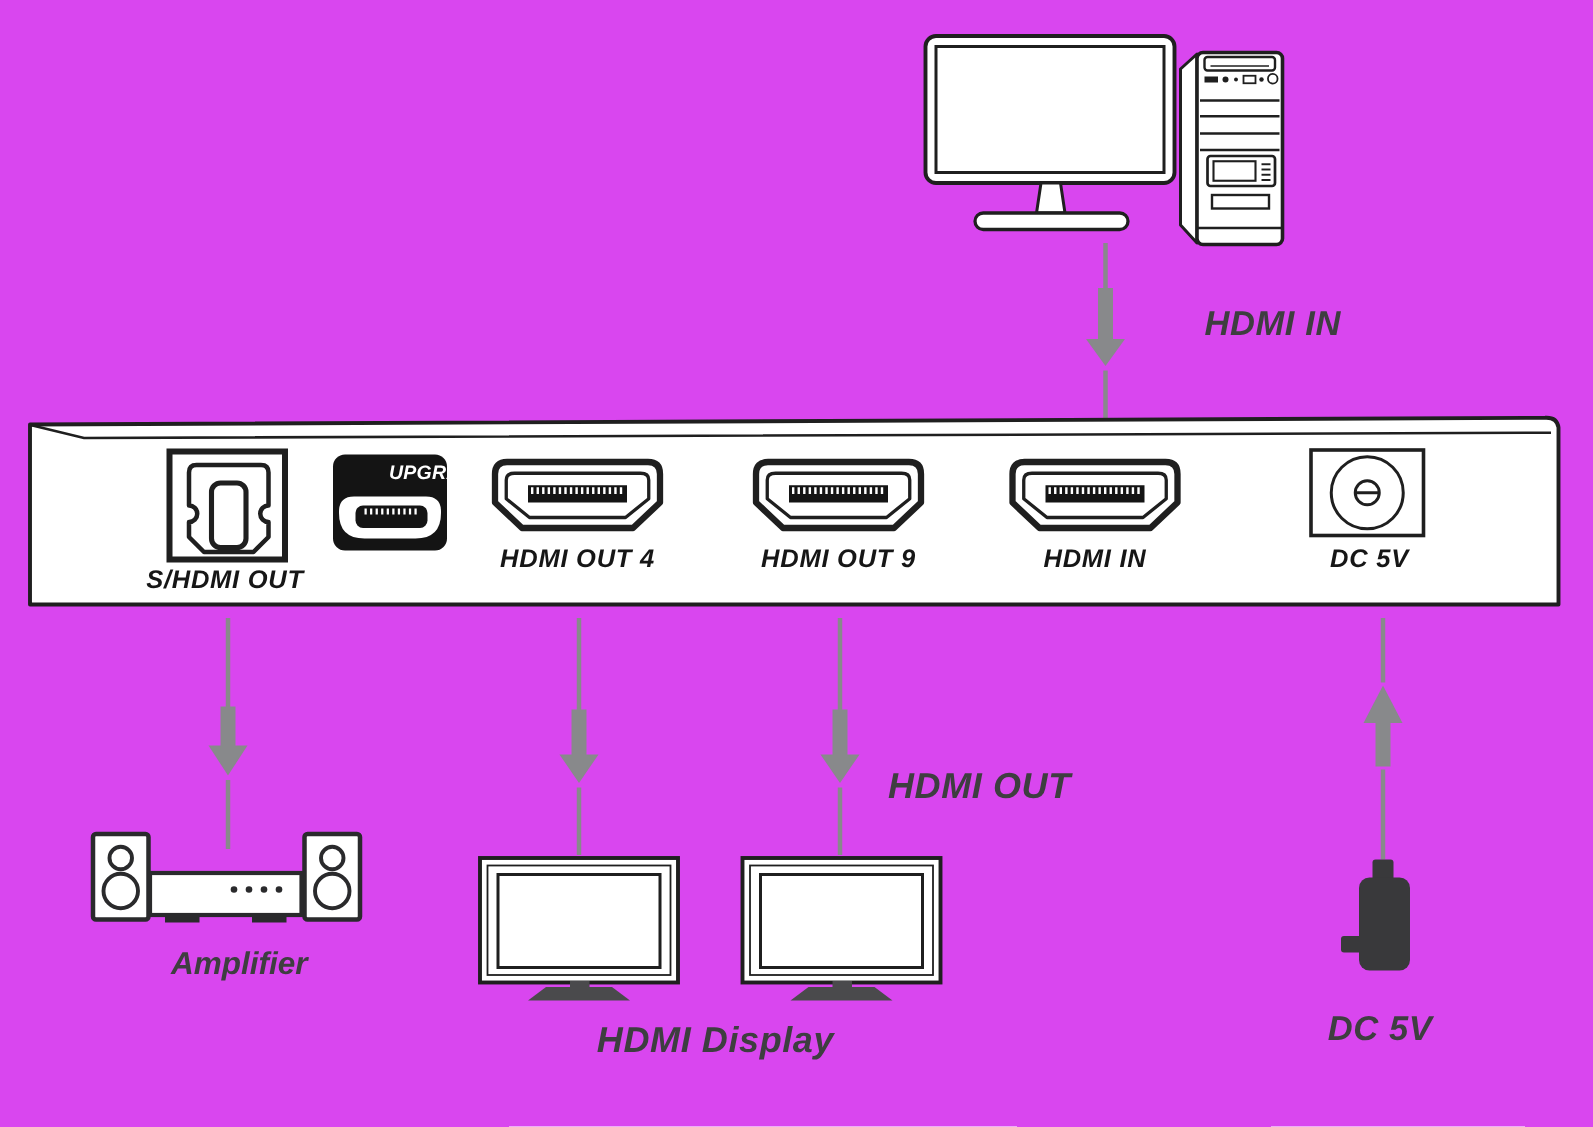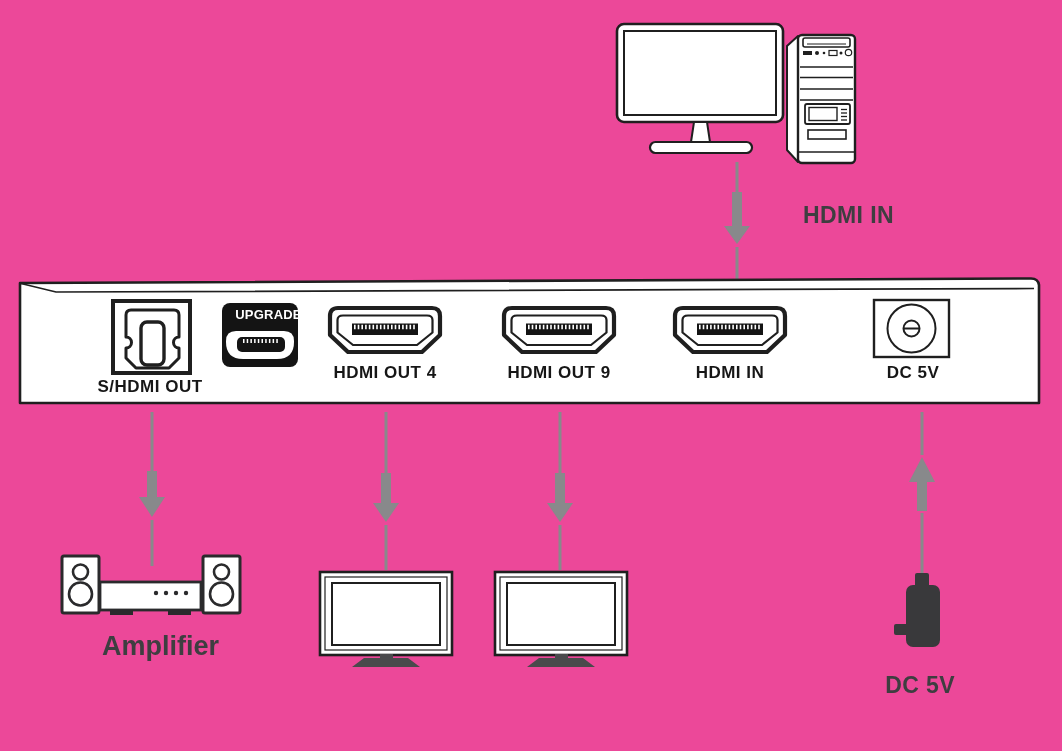--- a/index.html
+++ b/index.html
@@ -1,18 +1,19 @@
 <!DOCTYPE html>
 <html><head>
 <meta charset="utf-8">
 <style>
   html,body{margin:0;padding:0;background:#ffffff;}
   #stage{
-    position:relative;width:1062px;height:751px;background:#ec4899;overflow:hidden;
+    position:relative;width:1062px;height:751px;background:#d946ef;overflow:hidden;
     font-family:"Liberation Sans", sans-serif;
+    font-style:italic;
   }
   #art{position:absolute;left:0;top:0;}
   .lbl{position:absolute;font-weight:700;color:#3e3e40;white-space:nowrap;}
   .lbl-big{font-size:23px;letter-spacing:0.4px;}
   .lbl-big2{font-size:24px;letter-spacing:0.4px;}
   .port-lbl{
     position:absolute;font-weight:700;color:#161616;font-size:17px;
     letter-spacing:0.5px;text-align:center;white-space:nowrap;
   }
   .upg-lbl{
@@ -165,29 +166,31 @@
       <rect x="915" y="573" width="14" height="15" rx="2" fill="#39393b"></rect>
       <rect x="894" y="624" width="16" height="11" rx="2" fill="#39393b"></rect>
       <rect x="906" y="585" width="34" height="62" rx="7" fill="#39393b"></rect>
     </g>
   </svg>
 
   <div class="lbl lbl-big" style="left:803px;top:202px;">HDMI IN</div>
 
   <div class="port-lbl" style="left:90px;top:377px;width:120px;">S/HDMI OUT</div>
 
-  <div class="upg-lbl" style="left:222px;top:307px;width:93px;">UPGRADE</div>
+  <div class="upg-lbl" style="left:222px;top:307px;width:93px;padding-left:24px;">UPGRADE</div>
 
   <div class="port-lbl" style="left:325px;top:363px;width:120px;">HDMI OUT 4</div>
 
   <div class="port-lbl" style="left:499px;top:363px;width:120px;">HDMI OUT 9</div>
 
   <div class="port-lbl" style="left:670px;top:363px;width:120px;">HDMI IN</div>
 
   <div class="port-lbl" style="left:853px;top:363px;width:120px;">DC 5V</div>
 
+  <div class="lbl lbl-big2" style="left:592px;top:511px;">HDMI OUT</div>
 
-  <div class="lbl center" style="left:102px;top:631px;width:115px;font-size:27px;text-align:center;">Amplifier</div>
+  <div class="lbl center" style="left:102px;top:631px;width:115px;font-size:21px;text-align:center;">Amplifier</div>
 
+  <div class="lbl lbl-big2 center" style="left:388px;top:680px;width:178px;">HDMI Display</div>
 
   <div class="lbl lbl-big center" style="left:860px;top:672px;width:120px;">DC 5V</div>
 
 </div>
 
 </body></html>

